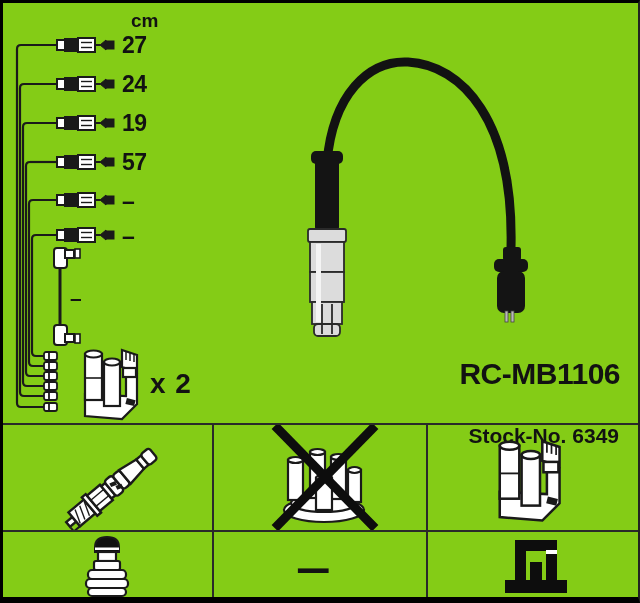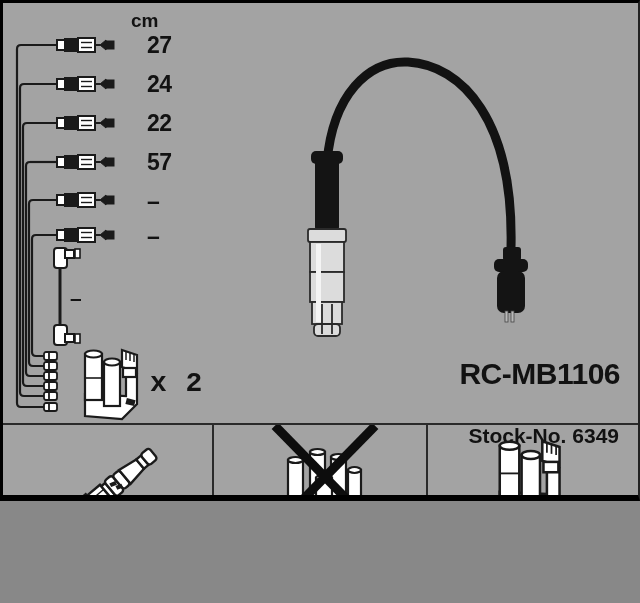--- a/index.html
+++ b/index.html
@@ -1,30 +1,30 @@
 <!DOCTYPE html>
 <html><head>
 <meta charset="utf-8">
 <style>
   html,body{margin:0;padding:0;background:#888;}
   .frame{
-    position:relative;width:640px;height:501px;background:#a3a3a3;overflow:hidden;
+    position:relative;width:640px;height:603px;background:#84cc16;overflow:hidden;
     font-family:"Liberation Sans","DejaVu Sans",sans-serif;color:#111;
   }
   .frame-border{
     position:absolute;inset:0;z-index:30;pointer-events:none;
     border-left:3px solid #000;border-top:3px solid #000;
     border-right:2px solid #222;border-bottom:6px solid #000;
   }
   .txt{position:absolute;font-weight:700;color:#121212;line-height:1;white-space:nowrap;}
   .unit{left:131px;top:11px;font-size:19px;}
-  .len{left:147px;font-size:23px;letter-spacing:-0.5px;}
+  .len{left:122px;font-size:23px;letter-spacing:-0.5px;}
   .r0{top:34px}.r1{top:73px}.r2{top:112px}.r3{top:151px}.r4{top:190px}.r5{top:225px}
   .vdash{left:70px;top:287px;font-size:21px;}
-  .qty{left:150px;top:370px;font-size:28px;letter-spacing:1px;font-family:Liberation Mono, monospace;}
+  .qty{left:150px;top:370px;font-size:28px;letter-spacing:1px;}
   .model{right:20px;top:359px;font-size:30px;letter-spacing:-0.5px;text-align:left;}
   .stock{right:21px;top:393px;font-size:21px;text-align:right;margin-top:32px;}
   .tline{position:absolute;background:#2a2a2a;z-index:5;}
   .svg-abs{position:absolute;z-index:2;}
   .celldash{left:296px;top:544px;font-size:46px;transform:scaleX(1.35);transform-origin:left;}
 </style>
 </head>
 <body>
 
 <div class="frame">
@@ -128,21 +128,21 @@
         <rect x="497" y="271" width="28" height="42" rx="7" fill="#141414"></rect>
         <rect x="505" y="311" width="3" height="11" fill="#b9b9b9" stroke="#444" stroke-width="0.8"></rect>
         <rect x="511" y="311" width="3" height="11" fill="#b9b9b9" stroke="#444" stroke-width="0.8"></rect>
       </g>
     </g>
   </svg>
 
   <div class="txt unit">cm</div>
   <div class="txt len r0">27</div>
   <div class="txt len r1">24</div>
-  <div class="txt len r2">22</div>
+  <div class="txt len r2">19</div>
   <div class="txt len r3">57</div>
   <div class="txt len r4">–</div>
   <div class="txt len r5">–</div>
   <div class="txt vdash">–</div>
   <div class="txt qty">x 2</div>
   <div class="txt model">RC-MB1106</div>
   <div class="txt stock">Stock-No. 6349</div>
 
   <div class="tline" style="left:0;top:423px;width:640px;height:2px"></div>
   <div class="tline" style="left:0;top:530px;width:640px;height:2px"></div>

